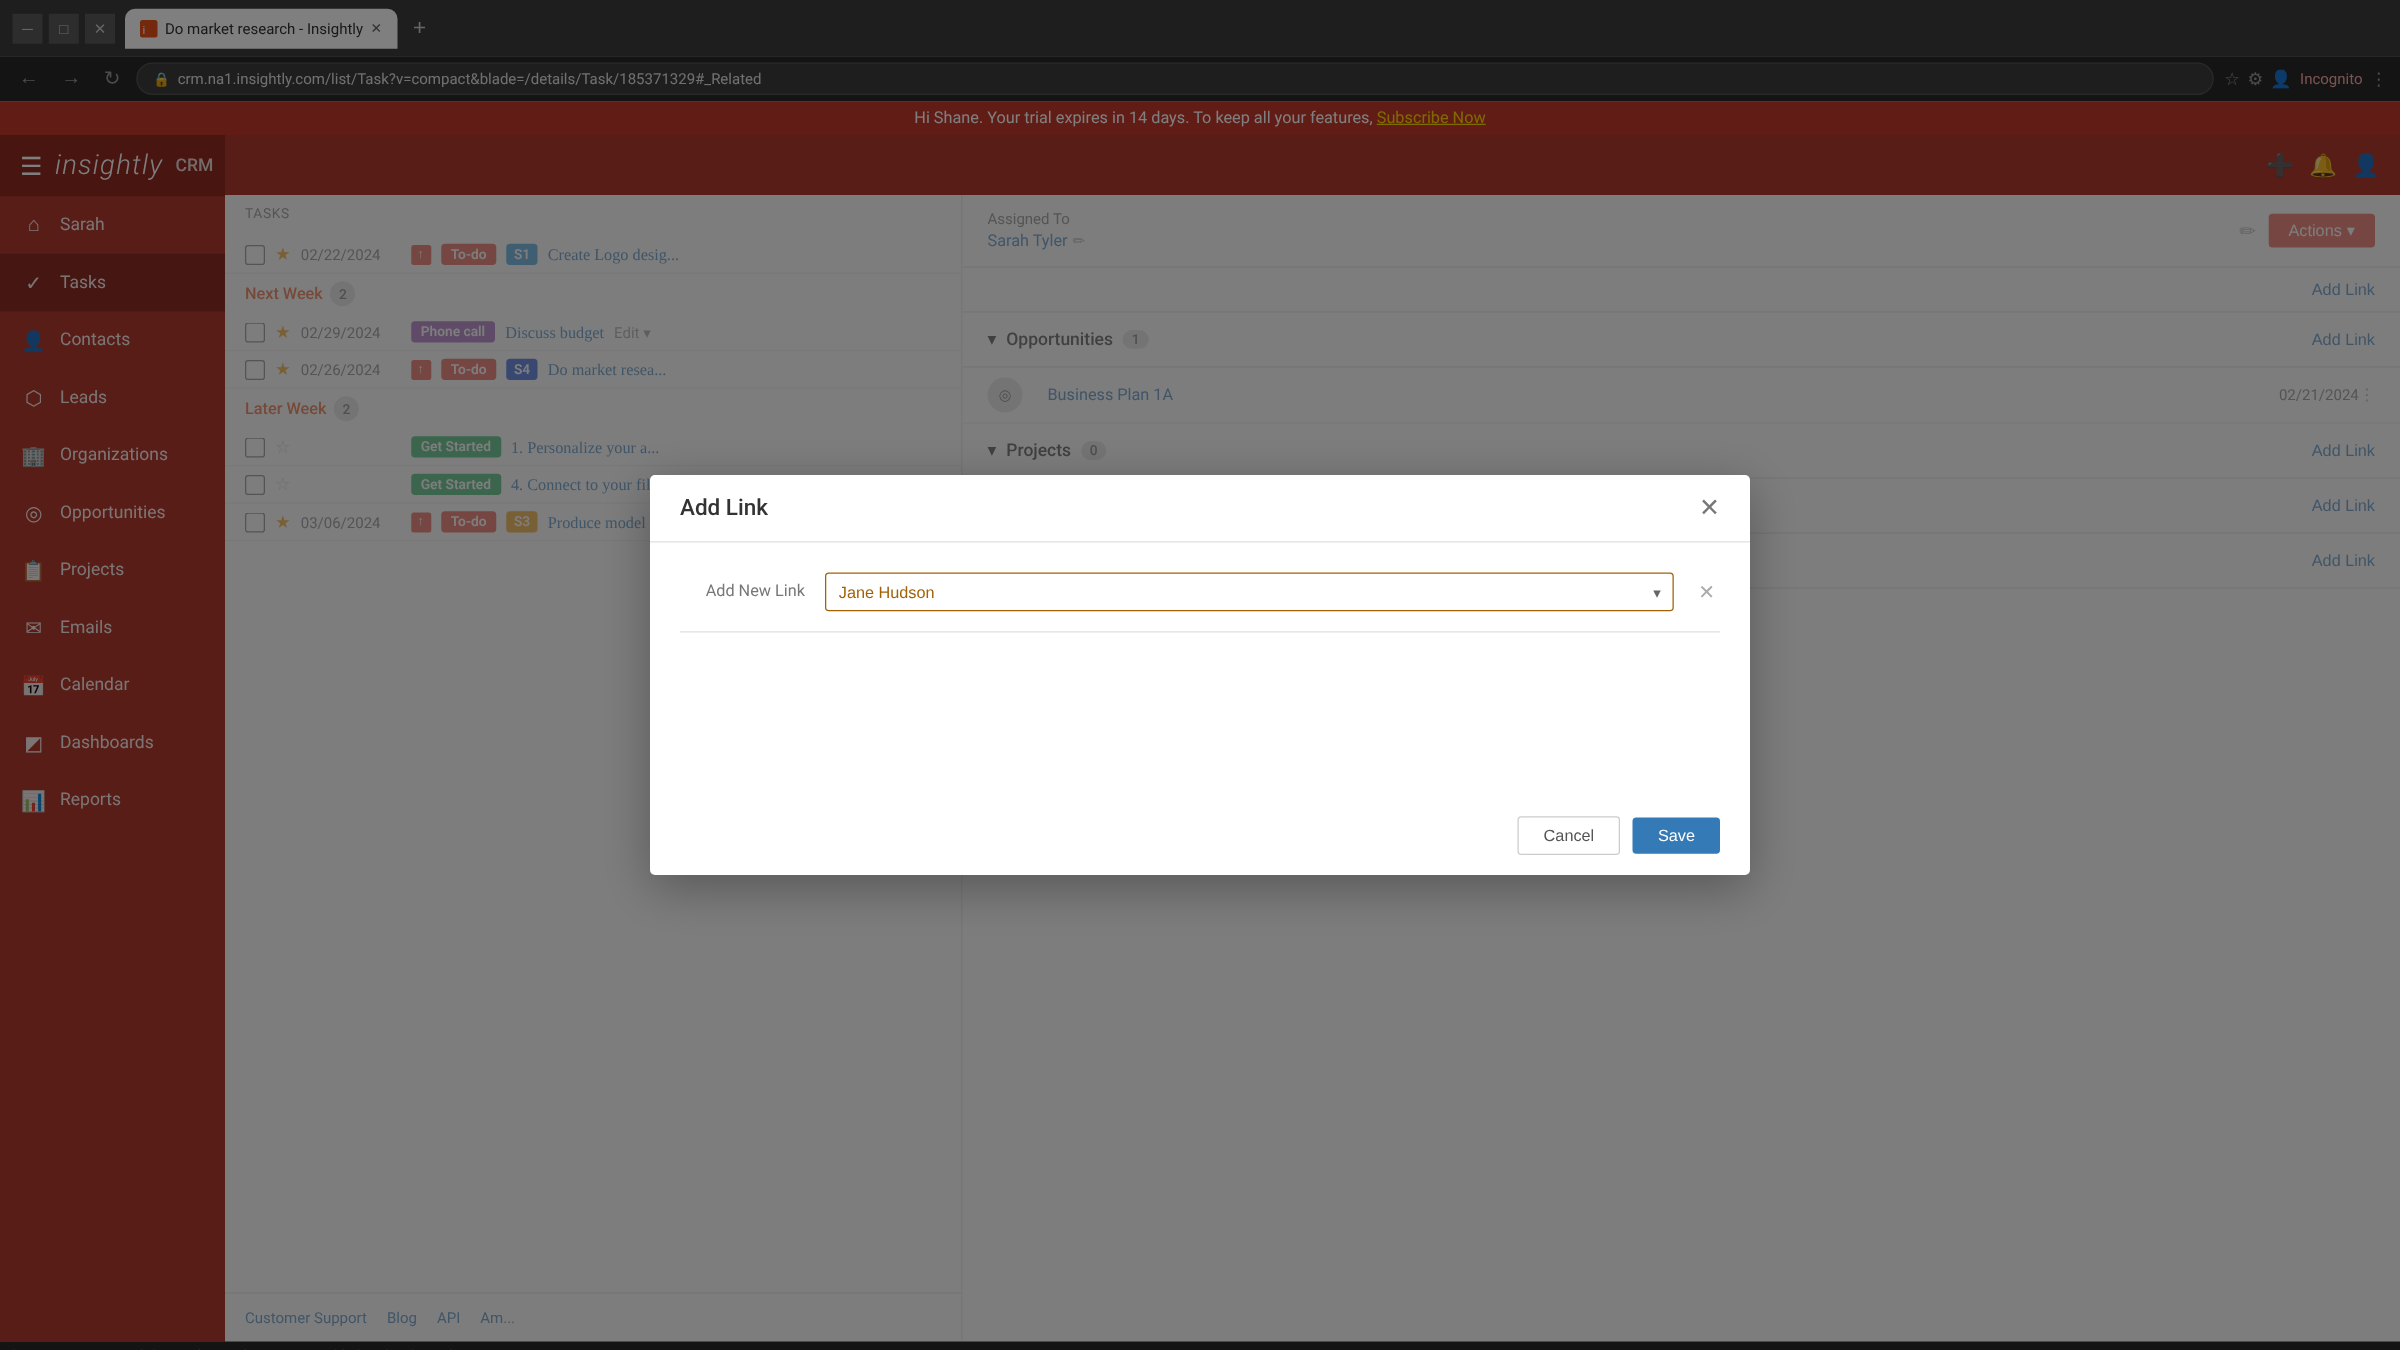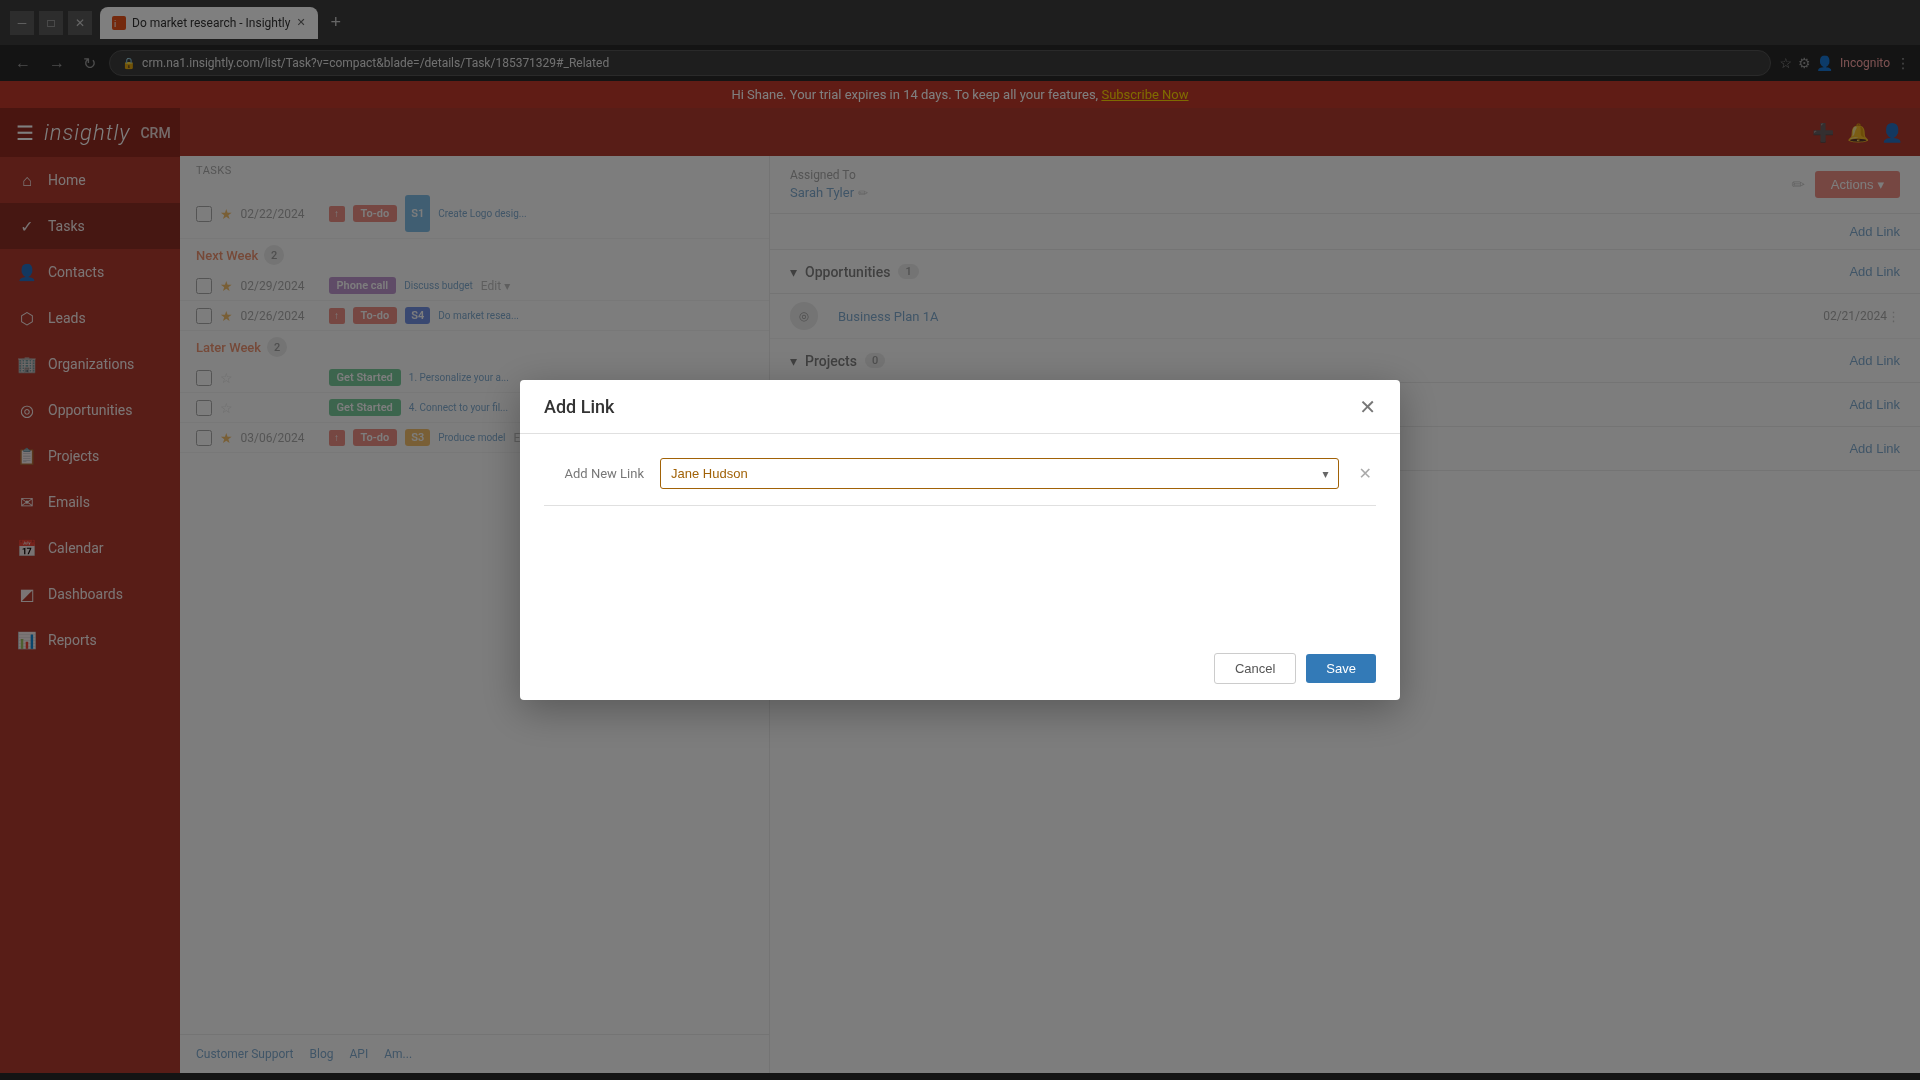--- a/index.html
+++ b/index.html
@@ -116,21 +116,21 @@
     .task-section-header { padding: 6px 16px; font-size: 13px; color: #e8521a; font-weight: 500; display: flex; align-items: center; gap: 6px; }
     .task-row { display: flex; align-items: center; padding: 6px 16px; gap: 8px; border-bottom: 1px solid #f0f0f0; }
     .task-checkbox { width: 16px; height: 16px; border: 1px solid #ccc; border-radius: 3px; cursor: pointer; }
     .task-star { color: #f39c12; font-size: 14px; cursor: pointer; }
     .task-star.empty { color: #ccc; }
     .task-date { font-size: 12px; color: #777; min-width: 80px; }
     .badge { padding: 2px 8px; border-radius: 3px; font-size: 11px; font-weight: 600; color: #fff; }
     .badge-todo { background: #e74c3c; }
     .badge-phone { background: #9b59b6; }
     .badge-get-started { background: #27ae60; }
-    .task-name { font-size: 10px; color: #337ab7; cursor: pointer; }
+    .task-name { font-size: 13px; color: #337ab7; cursor: pointer; font-family: Liberation Serif, serif; }
     .task-edit { font-size: 12px; color: #999; }
 
     
     .right-panel { flex: 1; background: #fff; display: flex; flex-direction: column; overflow-y: auto; opacity: 0.6; }
     .right-panel-header { display: flex; justify-content: space-between; align-items: center; padding: 12px 20px; border-bottom: 1px solid #e0e0e0; }
     .assigned-to { font-size: 12px; color: #777; }
     .assigned-name { color: #337ab7; font-size: 13px; cursor: pointer; }
     .actions-btn { background: #e74c3c; color: #fff; border: none; padding: 6px 16px; border-radius: 3px; cursor: pointer; font-size: 13px; display: flex; align-items: center; gap: 4px; }
     .add-link-btn { background: none; border: none; color: #337ab7; font-size: 13px; cursor: pointer; padding: 4px 0; }
     .section-header { display: flex; align-items: center; justify-content: space-between; padding: 10px 20px; border-bottom: 1px solid #e0e0e0; }
@@ -256,21 +256,21 @@
 
   <div class="sidebar">
     <div class="sidebar-header">
       <span class="hamburger">☰</span>
       <span class="logo-text">insightly</span>
       <span class="crm-text">CRM</span>
     </div>
     <div class="sidebar-nav">
       <div class="nav-item">
         <span class="nav-icon">⌂</span>
-        <span>Home</span>
+        <span>Sarah</span>
       </div>
       <div class="nav-item active">
         <span class="nav-icon">✓</span>
         <span>Tasks</span>
       </div>
       <div class="nav-item">
         <span class="nav-icon">👤</span>
         <span>Contacts</span>
       </div>
       <div class="nav-item">
@@ -322,21 +322,21 @@
         <div class="task-panel-header">TASKS</div>
 
         <div class="task-list">
 
           <div class="task-row">
             <input type="checkbox" class="task-checkbox" style="">
             <span class="task-star">★</span>
             <span class="task-date">02/22/2024</span>
             <span class="priority" style="width:16px;height:16px;background:#e74c3c;color:#fff;border-radius:2px;font-size:10px;display:flex;align-items:center;justify-content:center;">↑</span>
             <span class="badge badge-todo">To-do</span>
-            <span style="background:#3498db;color:#fff;padding:12px 6px;border-radius:3px;font-size:11px;font-weight:600;">S1</span>
+            <span style="background:#3498db;color:#fff;padding:2px 6px;border-radius:3px;font-size:11px;font-weight:600;">S1</span>
             <span class="task-name">Create Logo desig...</span>
           </div>
 
           <div class="task-section-header">
             <span>Next Week</span>
             <span style="background:#e0e0e0;border-radius:50%;width:20px;height:20px;display:flex;align-items:center;justify-content:center;font-size:11px;color:#666;">2</span>
           </div>
           <div class="task-row">
             <input type="checkbox" class="task-checkbox" style="">
             <span class="task-star">★</span>

